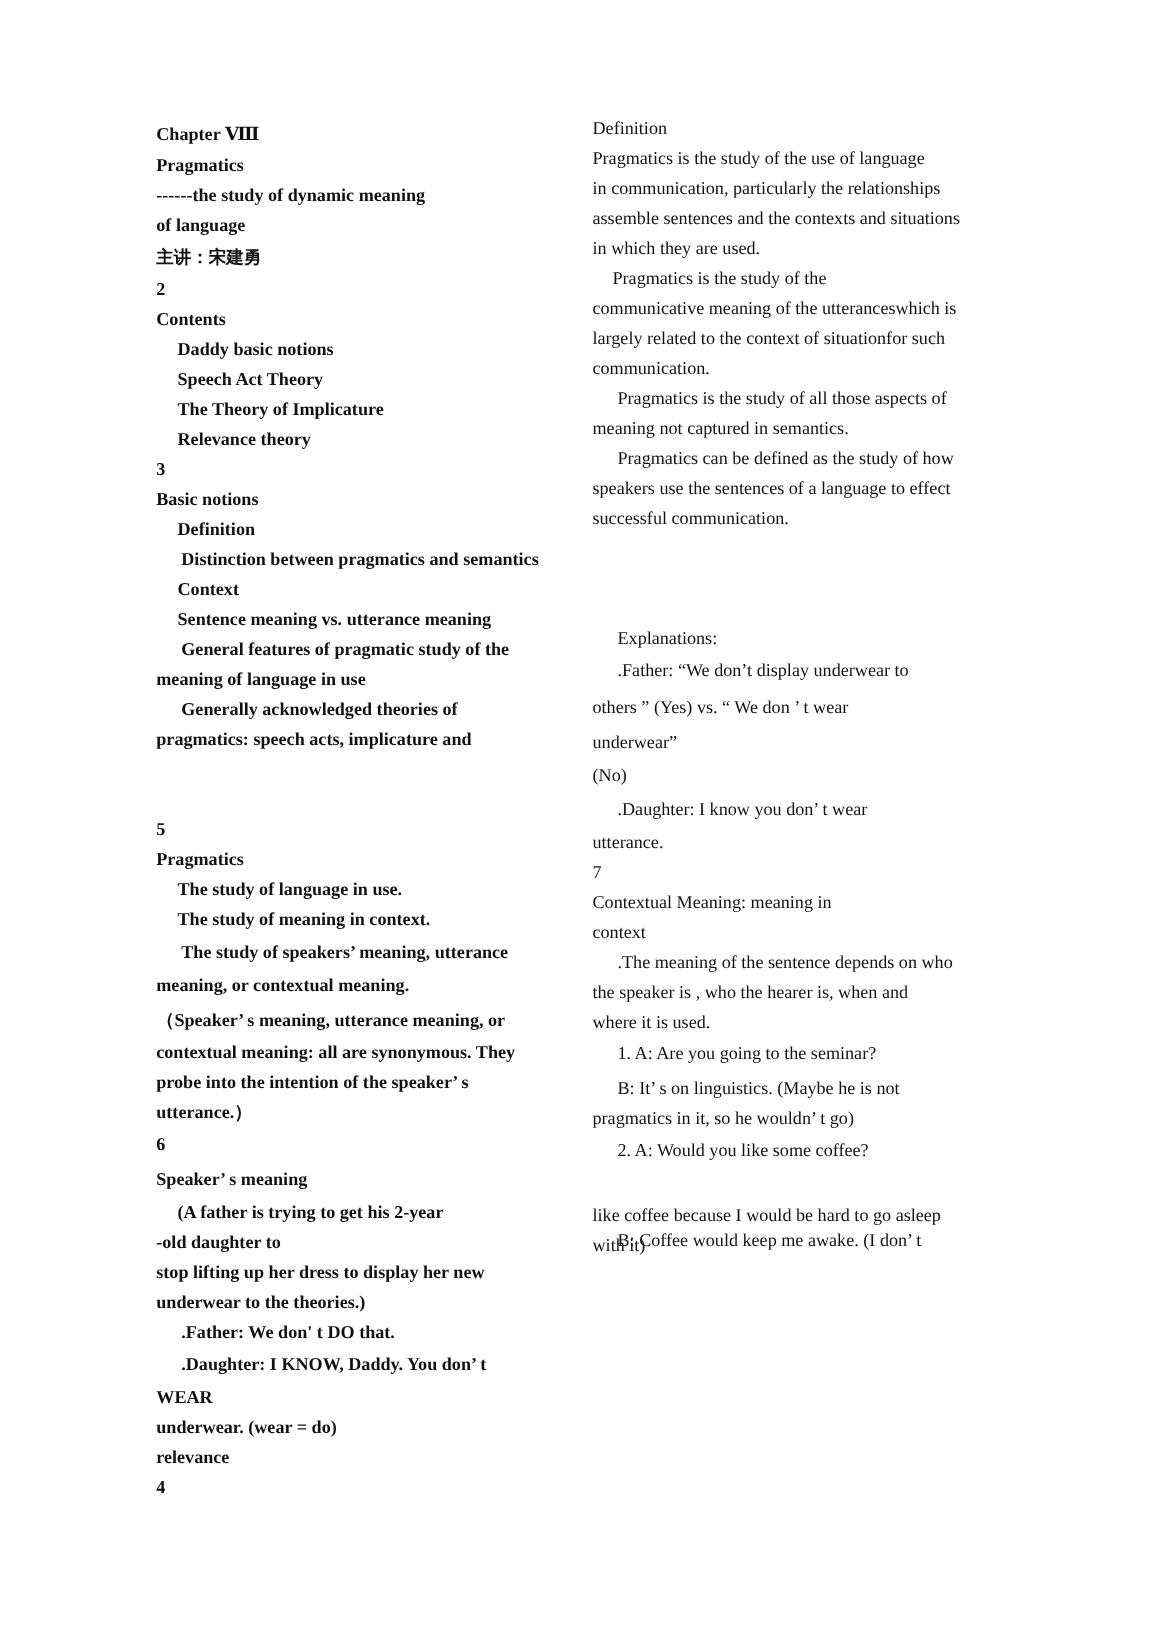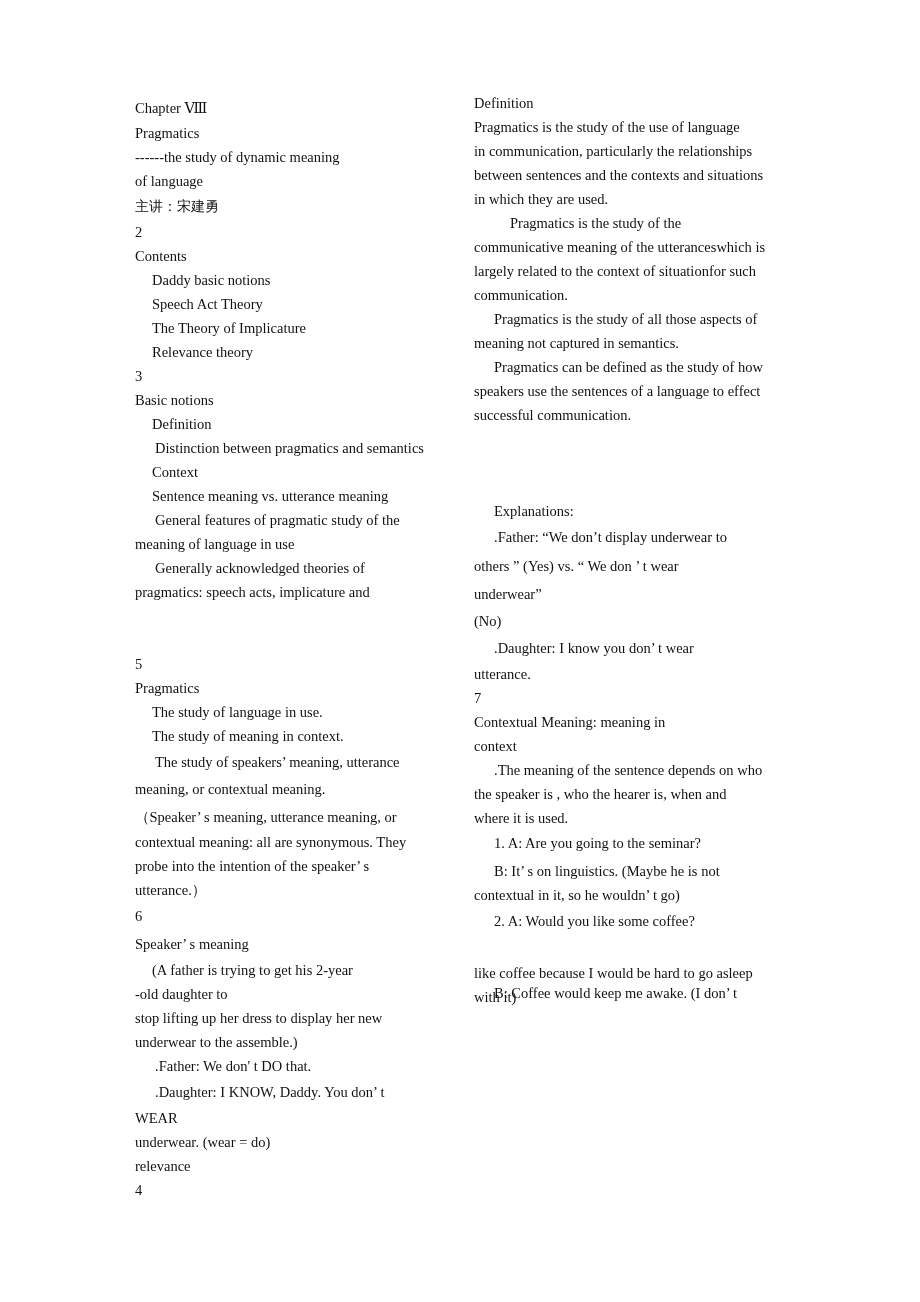--- a/index.html
+++ b/index.html
@@ -1,25 +1,25 @@
 <!DOCTYPE html>
 <html><head>
 <meta charset="utf-8">
 <style>
   html, body { margin: 0; padding: 0; background: #ffffff; }
   body { width: 920px; height: 1302px; position: relative; overflow: hidden;
          font-family: "Liberation Serif", "DejaVu Serif", serif; color: #111111; }
   .page { position: absolute; left: 0; top: 0; width: 920px; height: 1302px; background: #ffffff; }
   .ln { position: absolute; font-size: 14.5px; line-height: 18px; white-space: nowrap; }
-  .col-l { left: 135px; }
+  .col-l { left: 125px; font-weight: bold; }
   .col-r { left: 474px; }
   .ind1 { margin-left: 17px; }
   .ind2 { margin-left: 20px; text-align: right; }
   .ind3 { }
-  .ind4 { margin-left: 36px; }
+  .ind4 { margin-left: 16px; }
   .cjk { font-family: "DejaVu Sans", sans-serif; font-size: 14px; }
 </style>
 </head>
 <body>
 
 <div class="page">
 
   <div>
     <div class="ln col-l" style="top:99px">Chapter Ⅷ</div>
     <div class="ln col-l" style="top:124px">Pragmatics</div>
@@ -51,34 +51,34 @@
     <div class="ln col-l" style="top:780px">meaning, or contextual meaning.</div>
     <div class="ln col-l" style="top:808px">（Speaker’  s meaning, utterance meaning, or</div>
     <div class="ln col-l" style="top:833px">contextual meaning: all are synonymous. They</div>
     <div class="ln col-l" style="top:857px">probe into the intention of the speaker’  s</div>
     <div class="ln col-l" style="top:881px">utterance.）</div>
     <div class="ln col-l" style="top:907px">6</div>
     <div class="ln col-l" style="top:935px">Speaker’  s meaning</div>
     <div class="ln col-l ind1" style="top:961px">(A father is trying to get his 2-year</div>
     <div class="ln col-l" style="top:985px">-old daughter to</div>
     <div class="ln col-l" style="top:1009px">stop lifting up her dress to display her new</div>
-    <div class="ln col-l" style="top:1033px">underwear to the assemble.)</div>
+    <div class="ln col-l" style="top:1033px">underwear to the theories.)</div>
     <div class="ln col-l ind2" style="top:1057px">.Father: We don' t DO that.</div>
     <div class="ln col-l ind2" style="top:1083px">.Daughter: I KNOW, Daddy. You don’  t</div>
     <div class="ln col-l" style="top:1109px">WEAR</div>
     <div class="ln col-l" style="top:1133px">underwear. (wear = do)</div>
     <div class="ln col-l" style="top:1157px">relevance</div>
     <div class="ln col-l" style="top:1181px">4</div>
   </div>
 
   <div>
     <div class="ln col-r" style="top:94px">Definition</div>
     <div class="ln col-r ind3" style="top:118px">Pragmatics is the study of the use of language</div>
     <div class="ln col-r" style="top:142px">in communication, particularly the relationships</div>
-    <div class="ln col-r" style="top:166px">between sentences and the contexts and situations</div>
+    <div class="ln col-r" style="top:166px">assemble sentences and the contexts and situations</div>
     <div class="ln col-r" style="top:190px">in which they are used.</div>
     <div class="ln col-r ind4" style="top:214px">Pragmatics is the study of the</div>
     <div class="ln col-r" style="top:238px">communicative meaning of the utteranceswhich is</div>
     <div class="ln col-r" style="top:262px">largely related to the context of situationfor such</div>
     <div class="ln col-r" style="top:286px">communication.</div>
     <div class="ln col-r ind2" style="top:310px">Pragmatics is the study of all those aspects of</div>
     <div class="ln col-r" style="top:334px">meaning not captured in semantics.</div>
     <div class="ln col-r ind2" style="top:358px">Pragmatics can be defined as the study of how</div>
     <div class="ln col-r" style="top:382px">speakers use the sentences of a language to effect</div>
     <div class="ln col-r" style="top:406px">successful communication.</div>
@@ -91,20 +91,20 @@
     <div class="ln col-r ind2" style="top:639px">.Daughter: I know you don’  t wear</div>
     <div class="ln col-r" style="top:665px">utterance.</div>
     <div class="ln col-r" style="top:689px">7</div>
     <div class="ln col-r" style="top:713px">Contextual Meaning: meaning in</div>
     <div class="ln col-r" style="top:737px">context</div>
     <div class="ln col-r ind2" style="top:761px">.The meaning of the sentence depends on who</div>
     <div class="ln col-r" style="top:785px">the speaker is , who the hearer is, when and</div>
     <div class="ln col-r" style="top:809px">where it is used.</div>
     <div class="ln col-r ind2" style="top:834px">1.  A: Are you going to the seminar?</div>
     <div class="ln col-r ind2" style="top:862px">B: It’  s on linguistics. (Maybe he is not</div>
-    <div class="ln col-r" style="top:886px">contextual in it, so he wouldn’  t go)</div>
+    <div class="ln col-r" style="top:886px">pragmatics in it, so he wouldn’  t go)</div>
     <div class="ln col-r ind2" style="top:912px">2.  A: Would you like some coffee?</div>
     <div class="ln col-r ind2" style="top:984px">B: Coffee would keep me awake. (I don’  t</div>
     <div class="ln col-r" style="top:964px">like coffee because I would be hard to go asleep</div>
     <div class="ln col-r" style="top:988px">with it)</div>
   </div>
 
 </div>
 
 </body></html>

